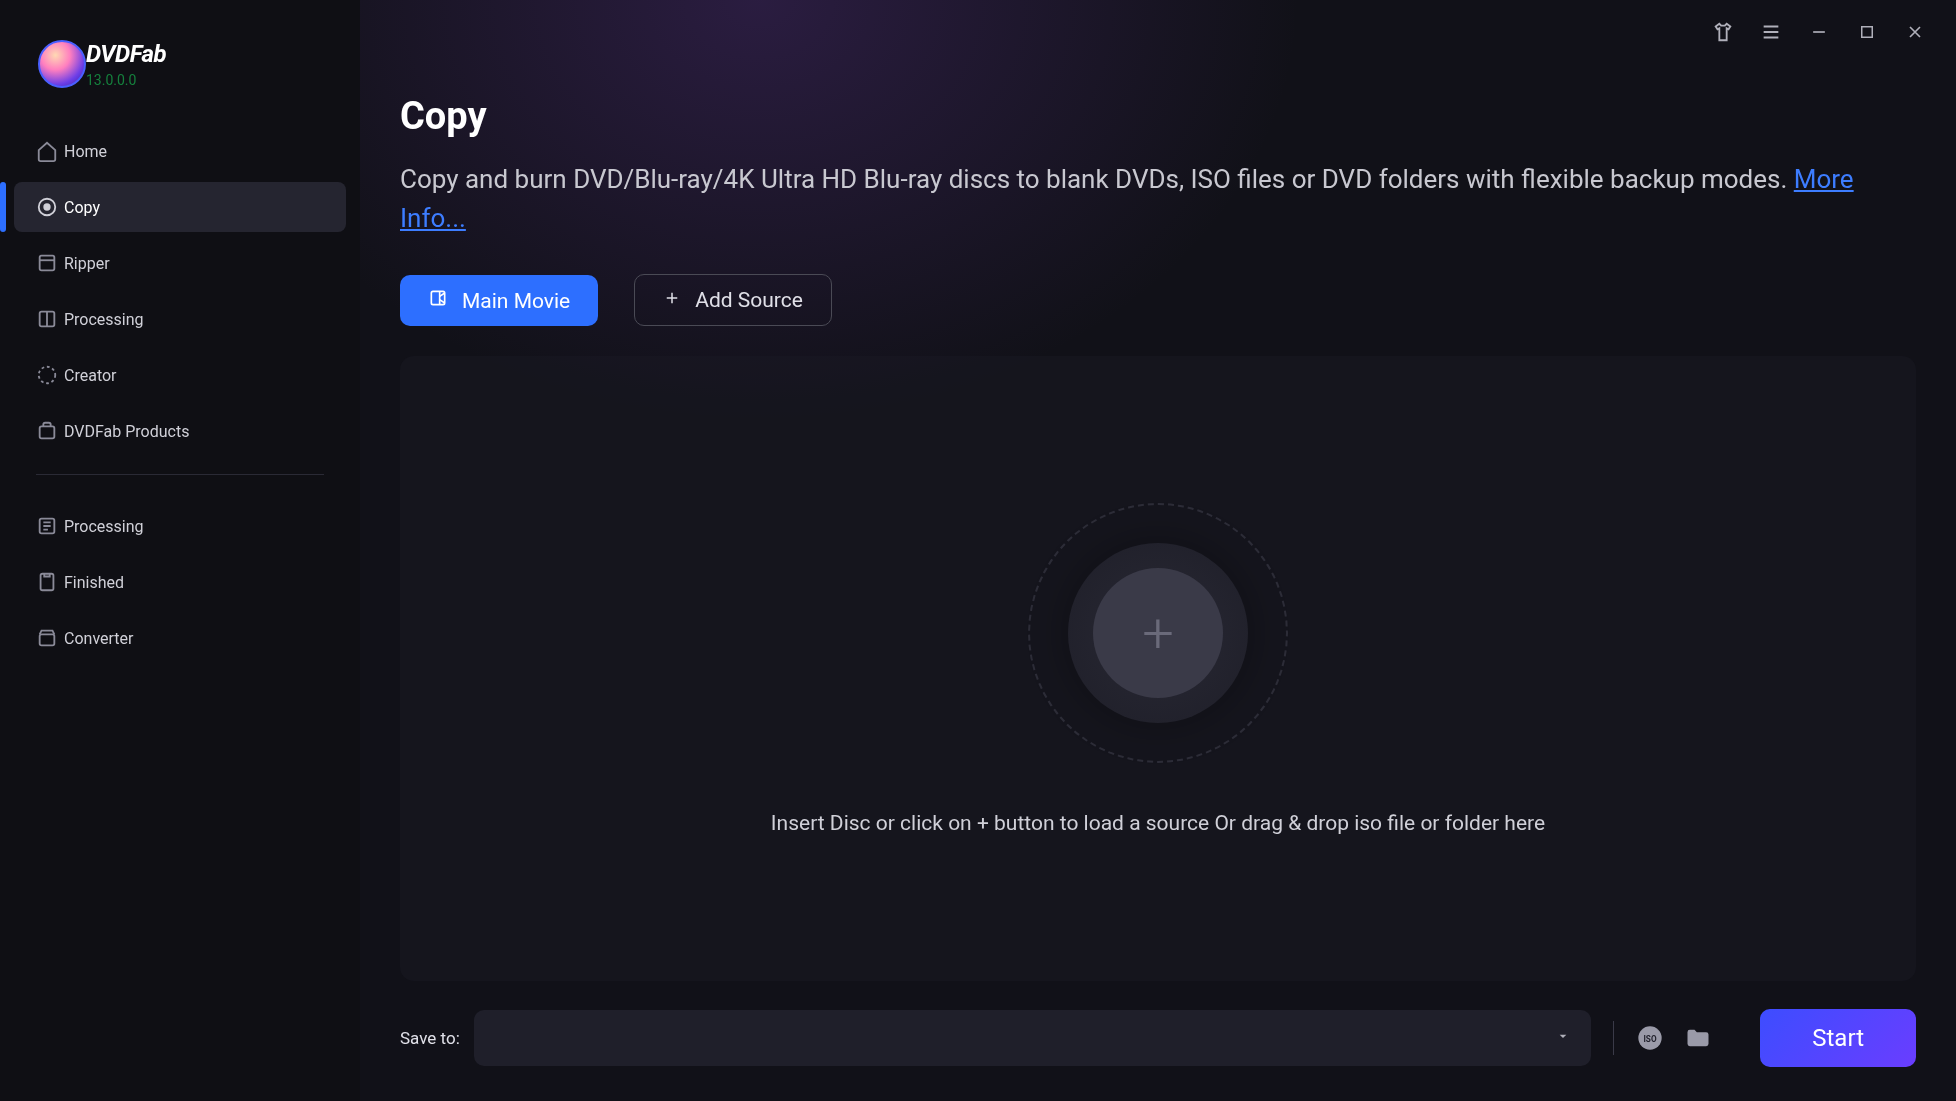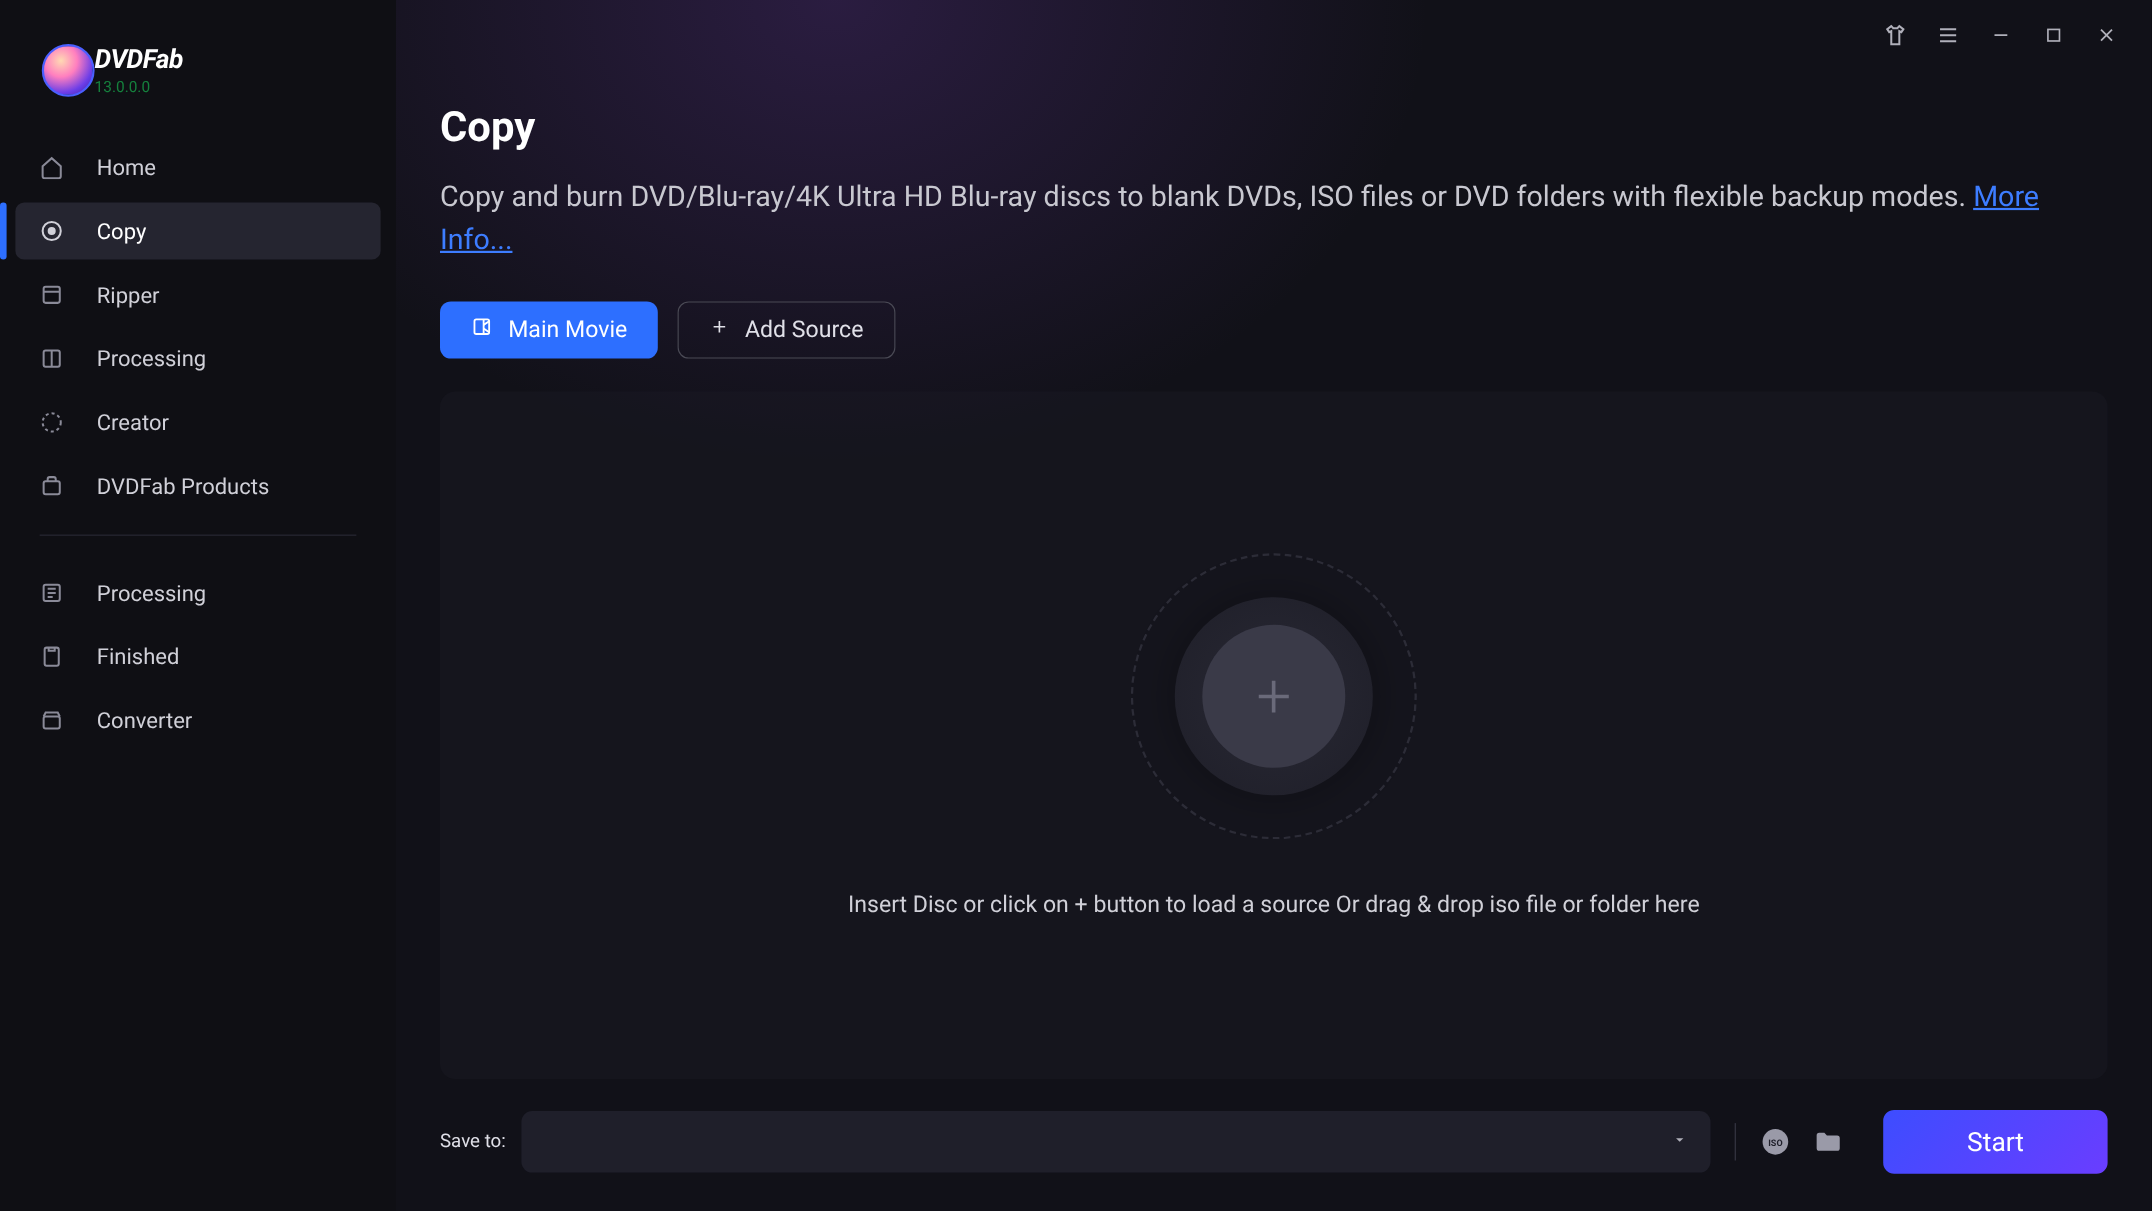--- a/index.html
+++ b/index.html
@@ -59,26 +59,26 @@
 }
 .nav-list {
   display: flex;
   flex-direction: column;
   gap: 6px;
   margin-top: 8px;
 }
 .nav-item {
   display: flex;
   align-items: center;
-  gap: 30px;
+  gap: 6px;
   padding: 14px 22px;
   border-radius: 8px;
   cursor: pointer;
   color: #d0d0d8;
-  font-size: 20px;
+  font-size: 16px;
 }
 .nav-item.active {
   background: #252530;
   color: #fff;
   position: relative;
 }
 .nav-item.active::before {
   content: "";
   position: absolute;
   left: -14px;
@@ -143,21 +143,21 @@
   color: #c8c8d0;
   margin-top: 22px;
   line-height: 1.5;
 }
 .page-desc a {
   color: #3d7dff;
   text-decoration: underline;
 }
 .action-row {
   display: flex;
-  gap: 18px;
+  gap: 36px;
   margin-top: 36px;
   align-items: flex-end;
 }
 .btn {
   display: inline-flex;
   align-items: center;
   gap: 14px;
   padding: 13px 28px;
   border-radius: 10px;
   font-size: 21px;
@@ -253,25 +253,25 @@
 .bar-icon {
   width: 34px;
   height: 34px;
   display: flex;
   align-items: center;
   justify-content: flex-start;
   color: #9a9aa8;
   cursor: pointer;
 }
 .start-btn {
-  margin-left: 16px;
+  margin-left: 28px;
   background: linear-gradient(135deg, #3d4dff 0%, #6a3dff 100%);
   color: #fff;
   font-size: 24px;
-  padding: 15px 76px;
+  padding: 15px 52px;
   border-radius: 10px;
   border: none;
   cursor: pointer;
 }
 </style>
 </head>
 <body>
 
 <div class="app">
 

